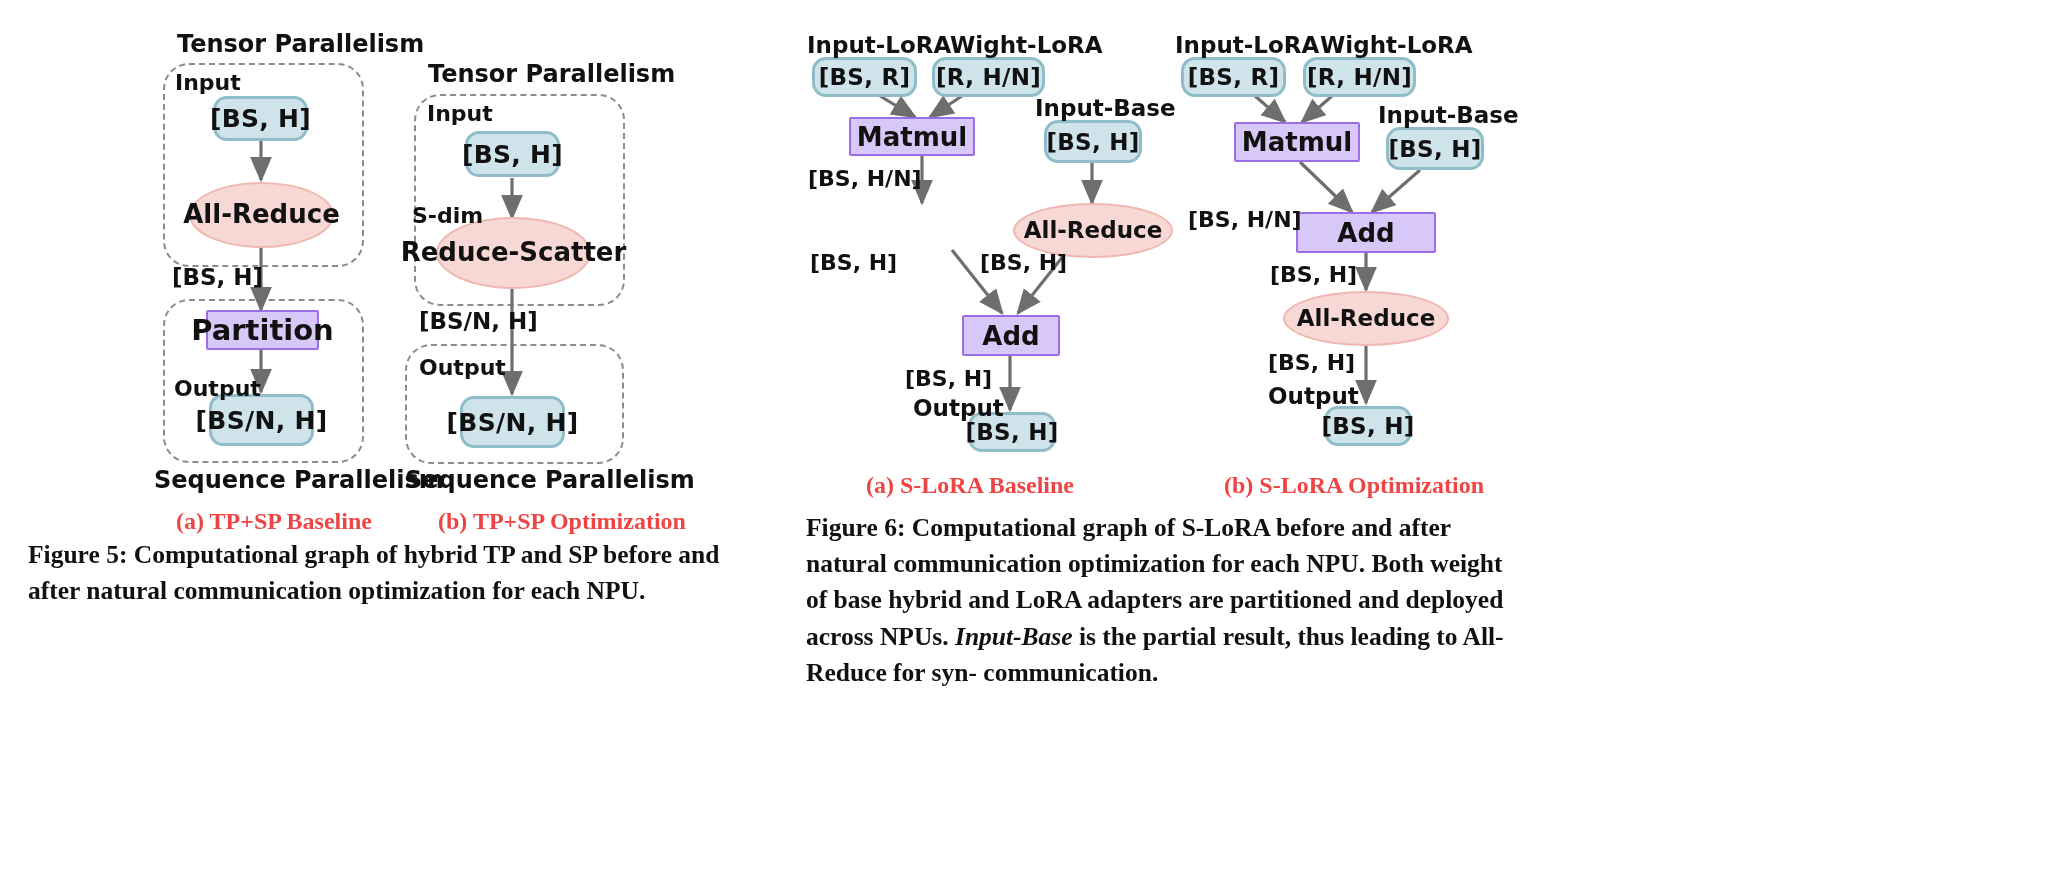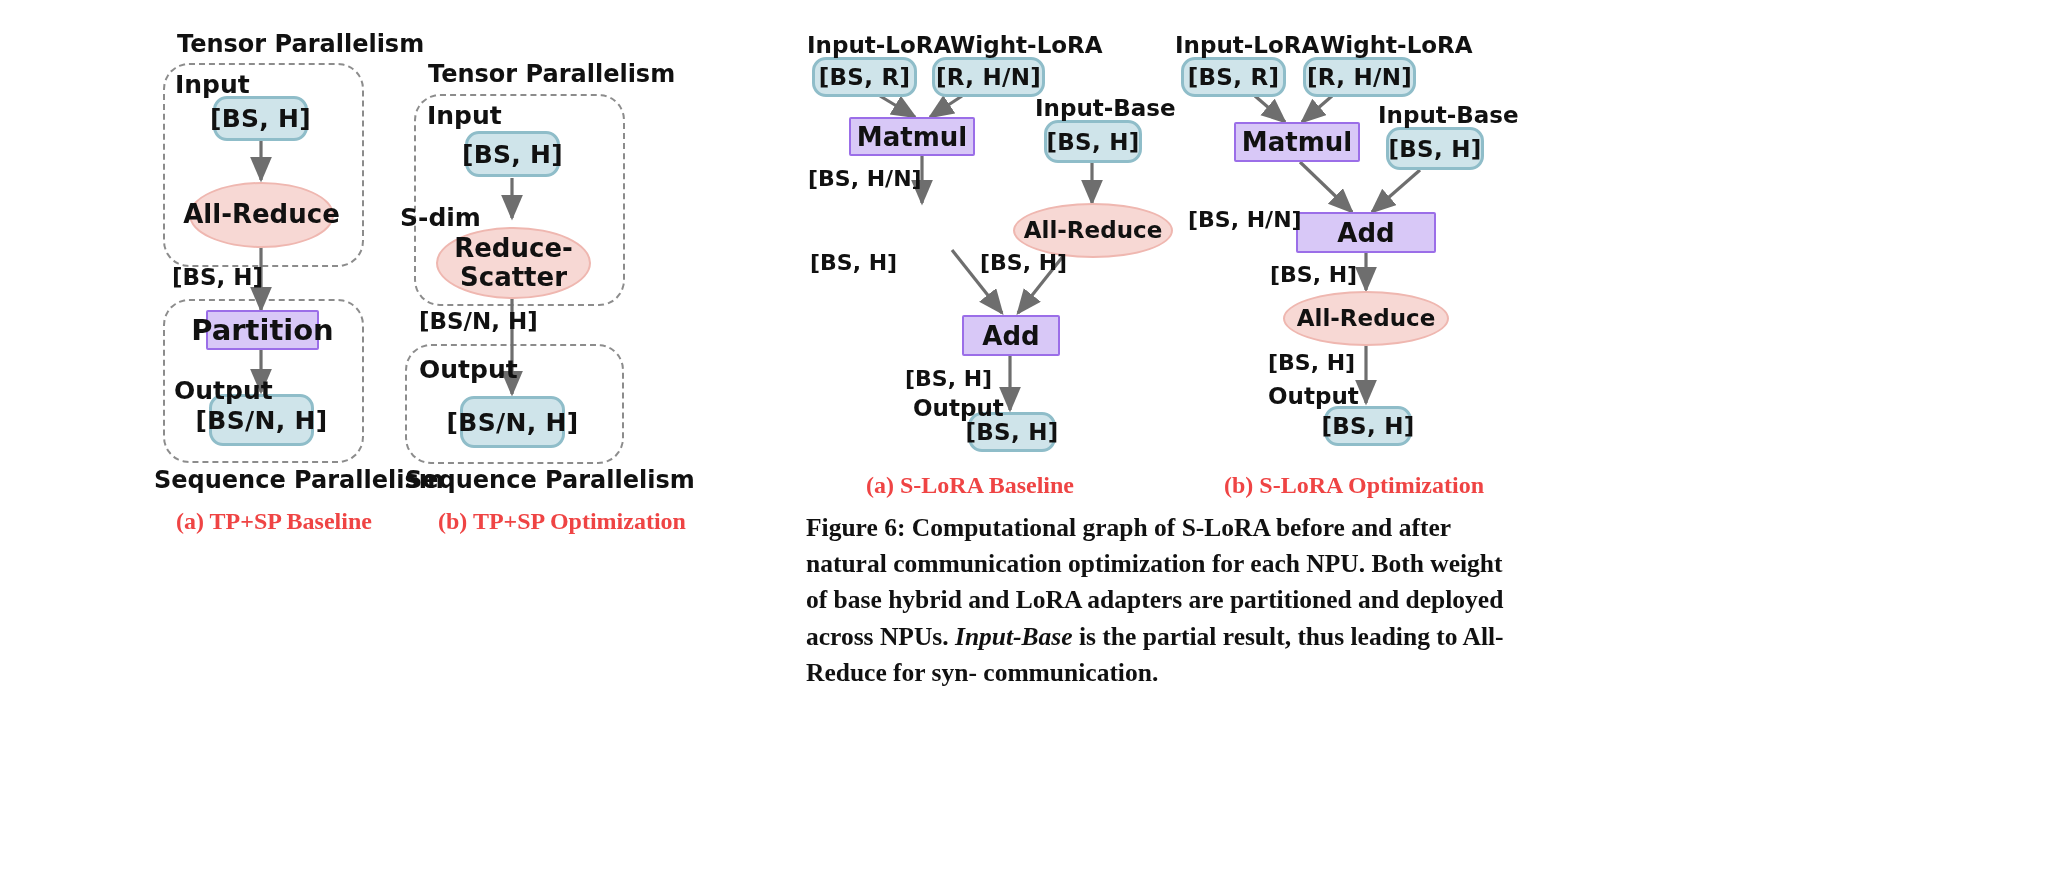--- a/index.html
+++ b/index.html
@@ -44,21 +44,21 @@
 
   
   .lbl{
     position:absolute;
     color:#111111;
     font-family:"DejaVu Sans","Liberation Sans",sans-serif;
     white-space:nowrap;
     z-index:5;
   }
   .lbl-group{font-size:24px;font-weight:600;}
-  .lbl-io{font-size:25px;font-weight:600;}
+  .lbl-io{font-size:22px;font-weight:600;}
   .lbl-edge{font-size:23px;font-weight:600;}
 
   
   .dashbox{
     position:absolute;
     border:2.5px dashed #8c8c8c;
     border-radius:26px;
     z-index:1;
     background:transparent;
   }
@@ -162,39 +162,43 @@
   <div class="subcap" style="left:176px;top:508px;">(a) TP+SP Baseline</div>
 
   <div class="lbl lbl-group" style="left:428px;top:60px;">Tensor Parallelism</div>
 
   <div class="dashbox" style="left:414px;top:94px;width:207px;height:208px;"></div>
 
   <div class="lbl lbl-io" style="left:427px;top:101px;">Input</div>
 
   <div class="node tensor" style="left:465px;top:131px;width:95px;height:46px;">[BS, H]</div>
 
-  <div class="lbl lbl-io" style="left:400px;top:203px;">S-dim</div>
-
-  <div class="node comm" style="left:436px;top:227px;width:155px;height:72px;flex-direction:column;">
+  <div class="lbl lbl-io" style="left:412px;top:203px;">S-dim</div>
+
+  <div class="node comm" style="left:436px;top:217px;width:155px;height:72px;flex-direction:row;">
     <span>Reduce-</span>
     <span>Scatter</span>
   </div>
 
   <div class="lbl lbl-edge" style="left:419px;top:308px;">[BS/N, H]</div>
 
   <div class="dashbox" style="left:405px;top:344px;width:215px;height:116px;"></div>
 
   <div class="lbl lbl-io" style="left:419px;top:355px;">Output</div>
 
   <div class="node tensor" style="left:460px;top:396px;width:105px;height:52px;">[BS/N, H]</div>
 
   <div class="lbl lbl-group" style="left:405px;top:466px;">Sequence Parallelism</div>
 
   <div class="subcap" style="left:438px;top:508px;">(b) TP+SP Optimization</div>
 
+  <div class="figcap" style="left:28px;top:537px;width:740px;">
+    <span>Figure 5:</span>
+    <span>Computational graph of hybrid TP and SP before and after natural communication optimization for each NPU.</span>
+  </div>
 
   <div class="lbl lbl-io" style="left:807px;top:32px;font-size:23px;">Input-LoRA</div>
 
   <div class="lbl lbl-io" style="left:950px;top:32px;font-size:23px;">Wight-LoRA</div>
 
   <div class="node tensor" style="left:812px;top:57px;width:105px;height:40px;font-size:23px;">[BS, R]</div>
 
   <div class="node tensor" style="left:932px;top:57px;width:113px;height:40px;font-size:23px;">[R, H/N]</div>
 
   <div class="node op" style="left:849px;top:117px;width:126px;height:39px;font-size:26px;">Matmul</div>

